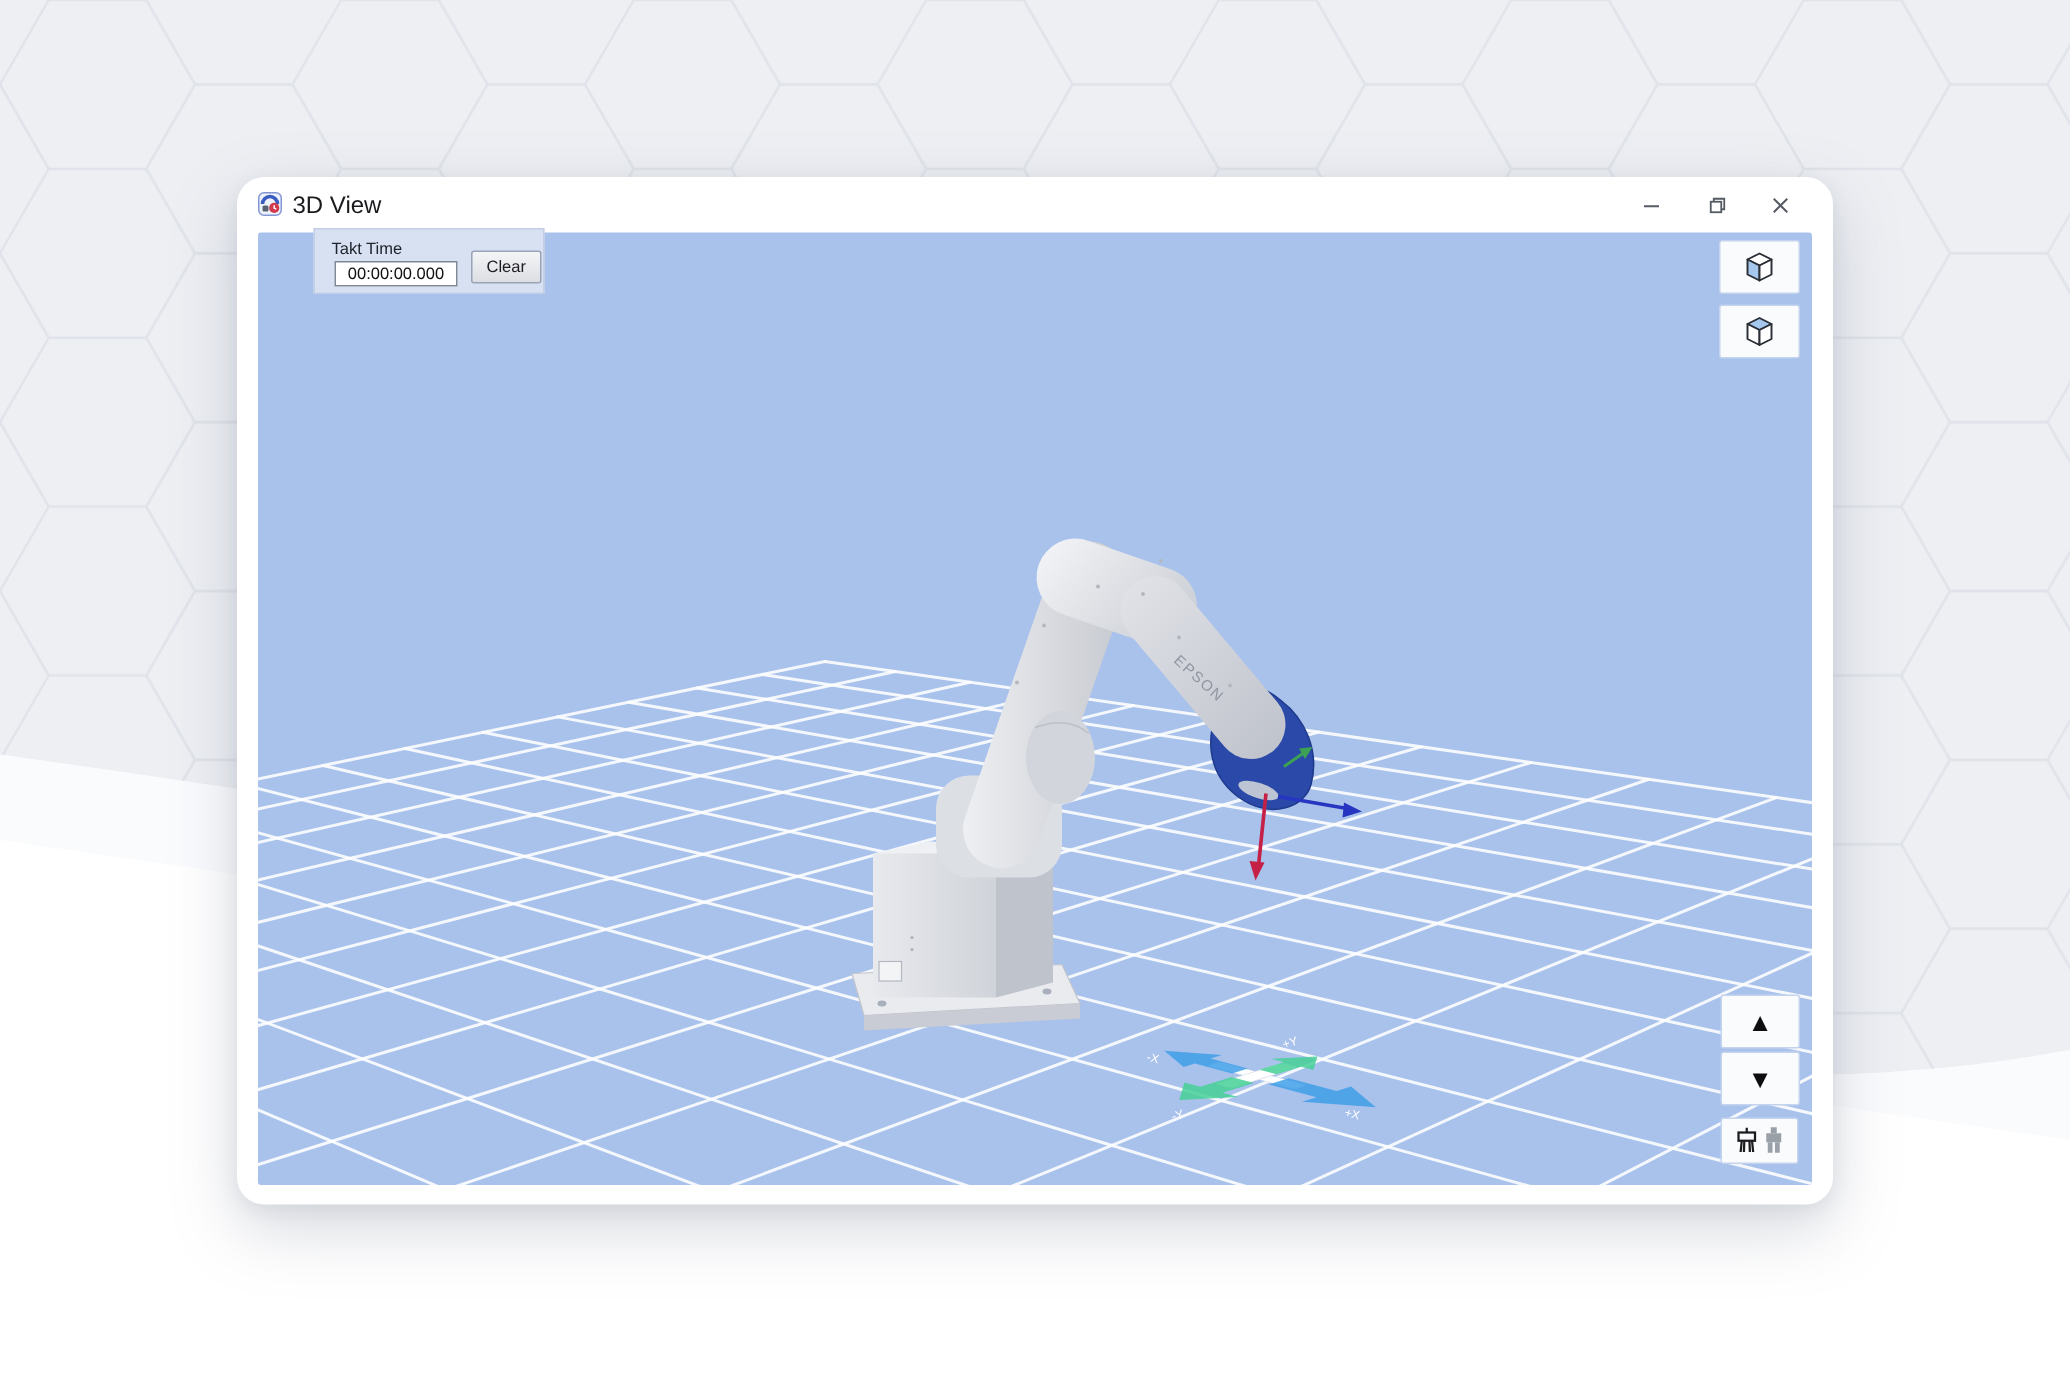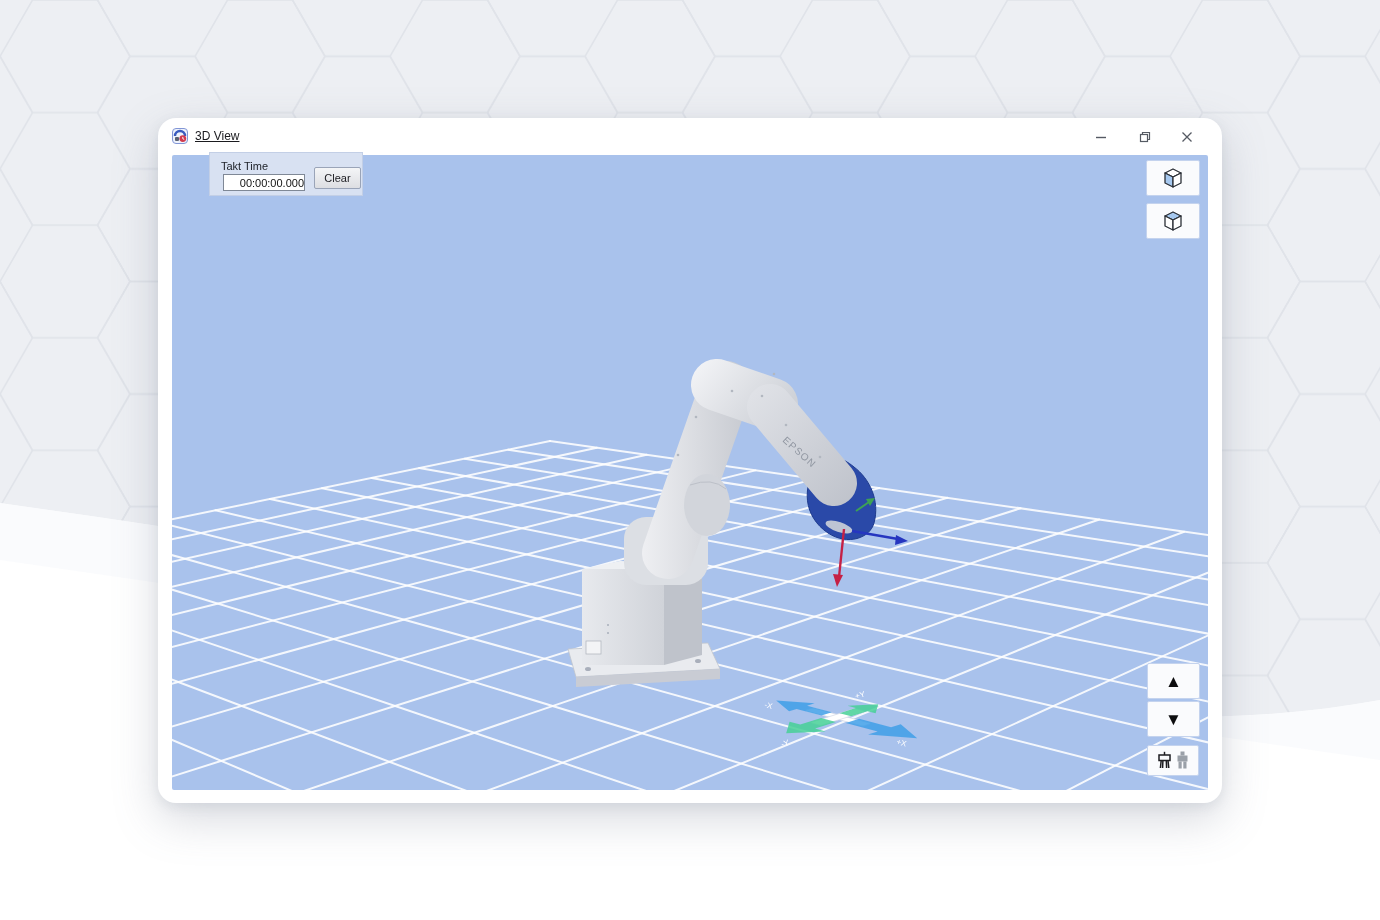--- a/index.html
+++ b/index.html
@@ -10,42 +10,42 @@
   .bg-hex, .bg-wave { position:absolute; left:0; top:0; }
 
   
   .win {
     position:absolute; left:158px; top:118px; width:1064px; height:685px;
     background:#ffffff; border-radius:18px;
     box-shadow:0 16px 45px rgba(110,120,140,.28), 0 4px 12px rgba(110,120,140,.12);
   }
   .titlebar { position:absolute; left:0; top:0; width:100%; height:37px; }
   .app-icon { position:absolute; left:14px; top:10px; width:16px; height:16px; }
-  .title { position:absolute; left:37px; top:11px; font-size:12px; color:#1b1b1f;text-decoration:underline; }
+  .title { position:absolute; left:37px; top:11px; font-size:16px; color:#1b1b1f; }
   .winbtn { position:absolute; top:10px; width:30px; height:18px;
     display:flex; align-items:center; justify-content:center; cursor:default; }
   .winbtn.min { left:928px; } .winbtn.max { left:972px; } .winbtn.close { left:1014px; }
 
   
   .viewport {
     position:absolute; left:14px; top:37px; width:1036px; height:635px;
     background:var(--viewport-bg,#a9c2ec); overflow:hidden; border-radius:2px;
   }
   .scene { position:absolute; left:0; top:0; }
   [data-name="floor-grid"] line { stroke:var(--grid-line,#fff); stroke-width:2; opacity:.88; stroke-linecap:round; }
 
   
   .takt {
     position:absolute; left:15px; top:34px; width:154px; height:44px;
     background:#d8e1f2; border:1px solid #c3cfe6; z-index:5;margin-left:36px;
   }
   .takt-label { position:absolute; left:11px; top:7px; font-size:11px; color:#20242c; }
   .takt-input {
     position:absolute; left:13px; top:21px; width:82px; height:17px;
-    border:1px solid #7f8896; background:#fff; font-size:11px; text-align:right;
+    border:1px solid #7f8896; background:#fff; font-size:11px; text-align:center;
     font-family:"Liberation Sans", sans-serif; color:#111; padding:0;
   }
   .clear-btn {
     position:absolute; left:104px; top:14px; width:47px; height:22px;
     background:linear-gradient(#f4f5f7,#dddee2); border:1px solid #9aa4b8; border-radius:2px;
     font-size:11px; color:#1d1d22; font-family:"Liberation Sans", sans-serif; cursor:pointer;
   }
 
   
   .vbtn {

